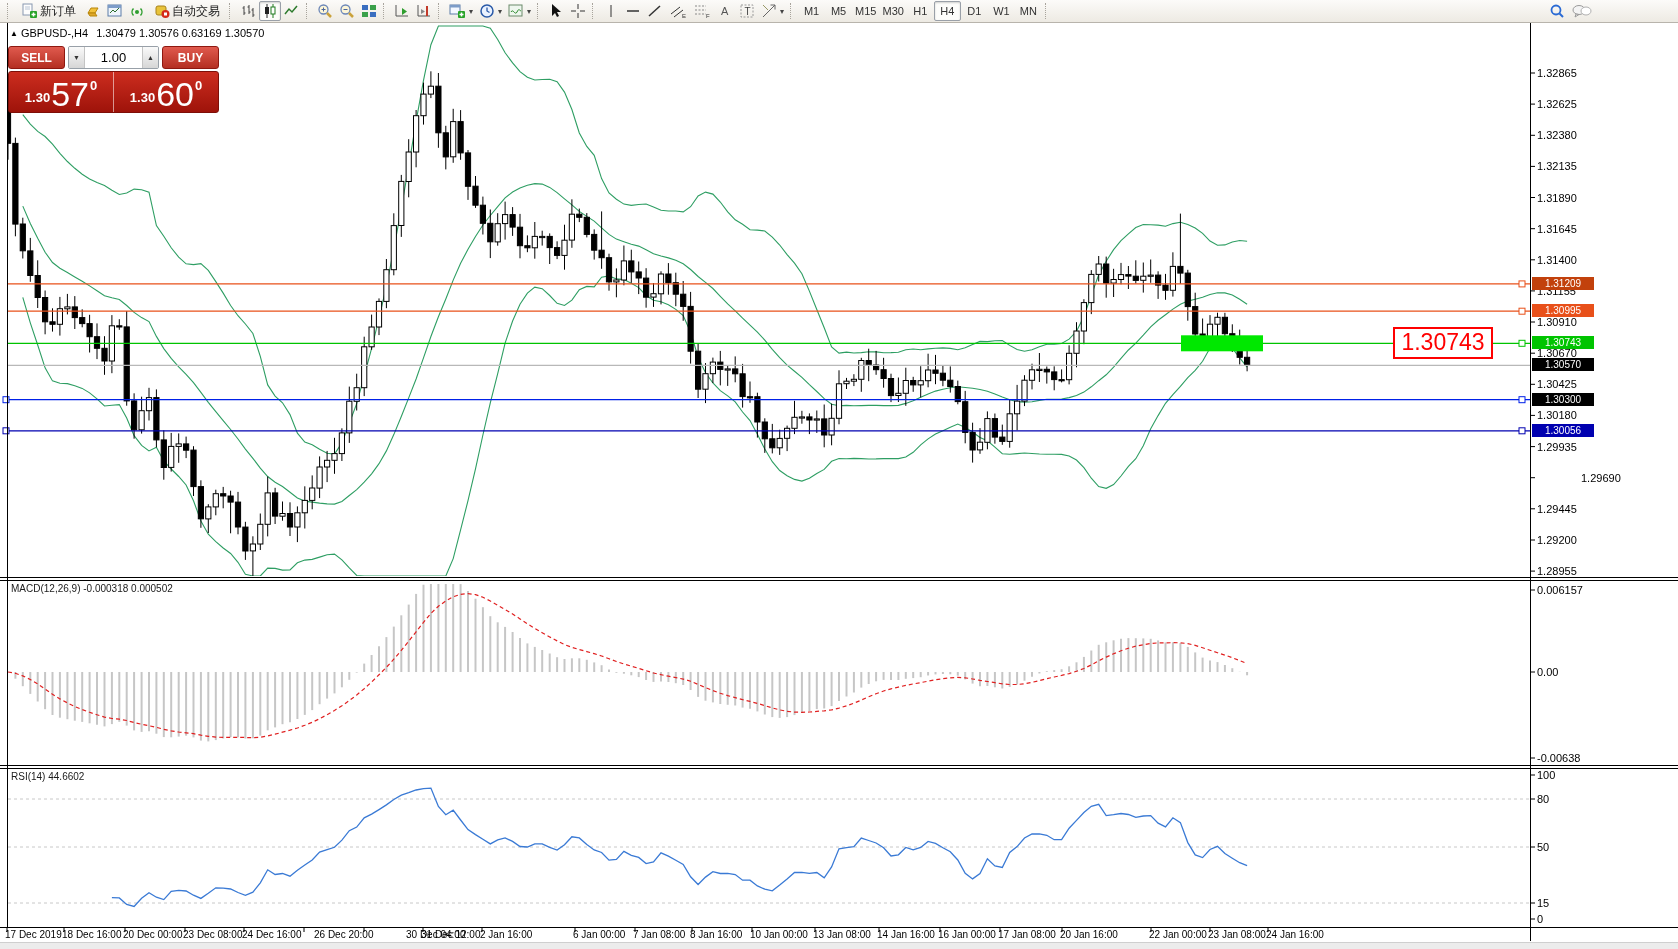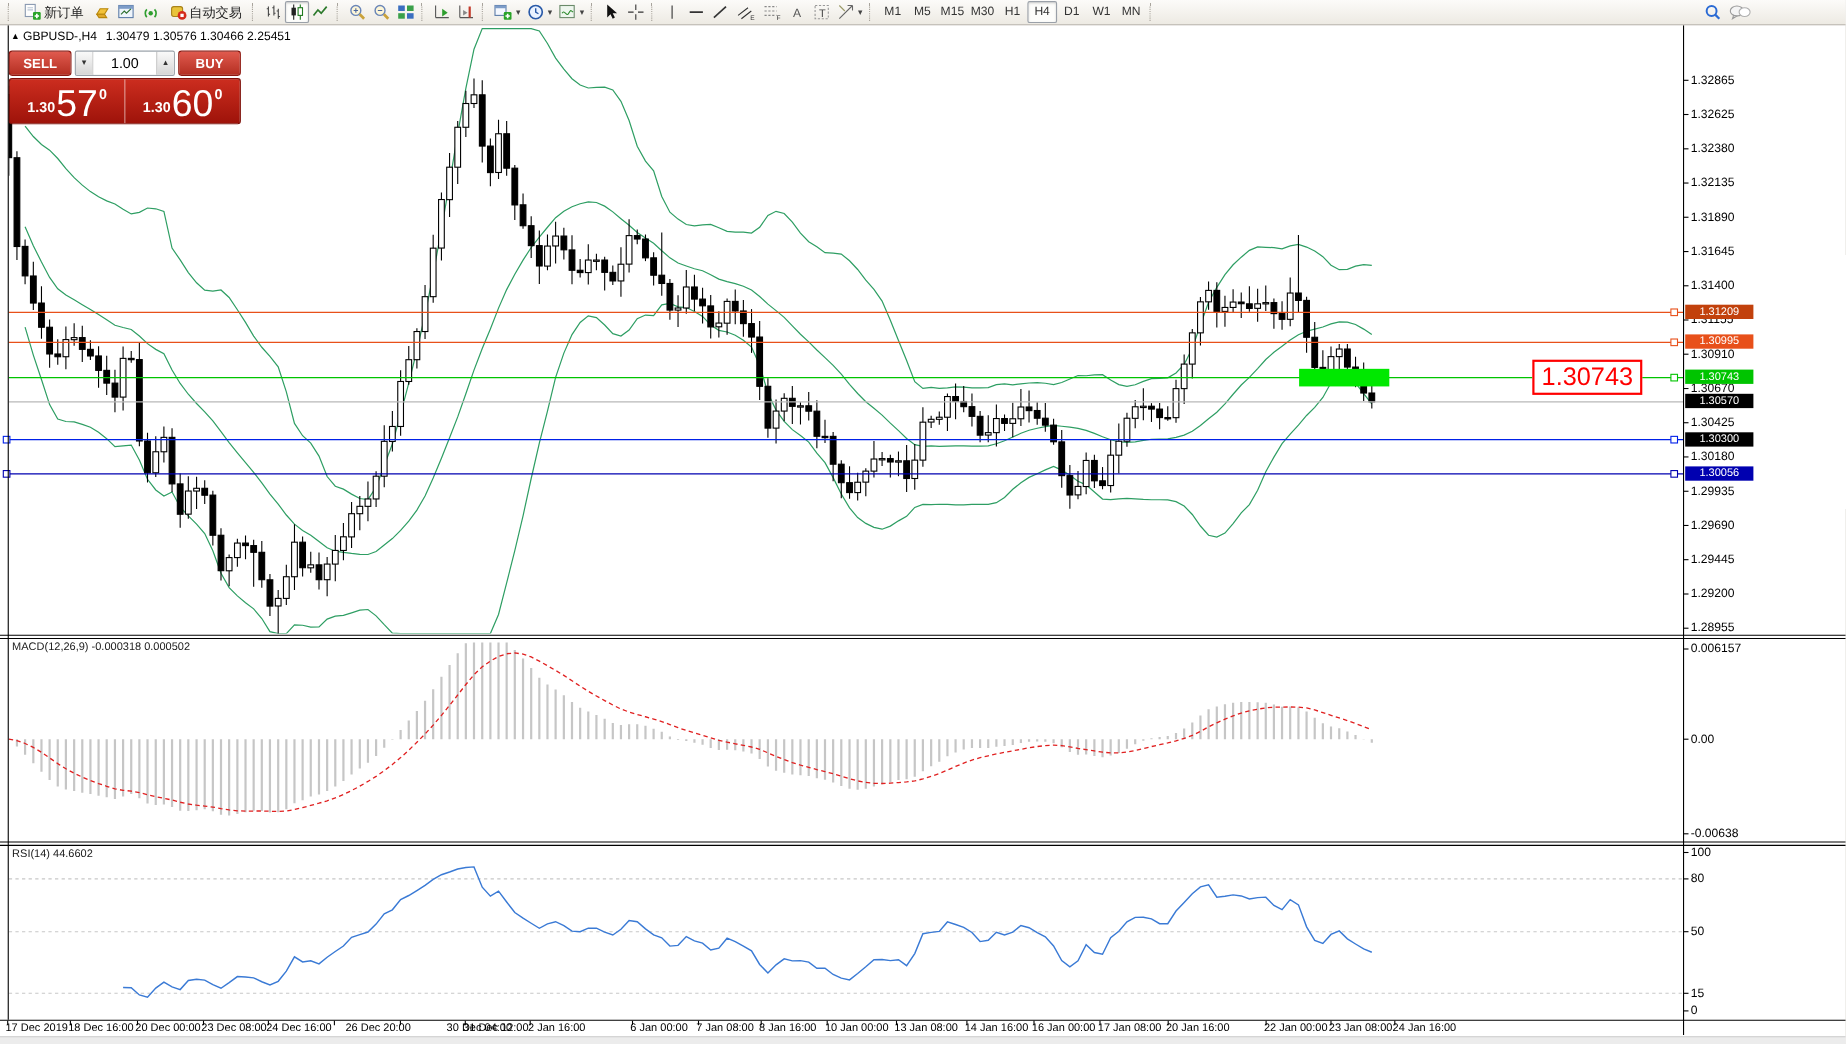--- a/index.html
+++ b/index.html
@@ -919,21 +919,21 @@
       <line x1="879" y1="928" x2="879" y2="932" stroke="#000"></line>
       <line x1="940" y1="928" x2="940" y2="932" stroke="#000"></line>
       <line x1="1000" y1="928" x2="1000" y2="932" stroke="#000"></line>
       <line x1="1062" y1="928" x2="1062" y2="932" stroke="#000"></line>
       <line x1="1151" y1="928" x2="1151" y2="932" stroke="#000"></line>
       <line x1="1210" y1="928" x2="1210" y2="932" stroke="#000"></line>
       <line x1="1268" y1="928" x2="1268" y2="932" stroke="#000"></line>
     </svg>
 
   <div class="chart-title">
-    <span class="tri">▲</span><span>GBPUSD-,H4</span><span class="qnum">1.30479 1.30576 1.30466 2.25451</span>
+    <span class="tri">▲</span><span>GBPUSD-,H4</span><span class="qnum">1.30479 1.30576 0.63169 1.30570</span>
   </div>
 
   <div class="trade">
     <div class="trow1">
       <div class="tr-btn">
           <span>SELL</span>
         </div>
       <div class="spin">
         <button class="sbtn dn">
             <span>▼</span>
@@ -968,21 +968,21 @@
       <div class="alab" style="top: 160.39px;">1.32135</div>
       <div class="alab" style="top: 191.52px;">1.31890</div>
       <div class="alab" style="top: 222.65px;">1.31645</div>
       <div class="alab" style="top: 253.78px;">1.31400</div>
       <div class="alab" style="top: 284.91px;">1.31155</div>
       <div class="alab" style="top: 316.04px;">1.30910</div>
       <div class="alab" style="top: 347.17px;">1.30670</div>
       <div class="alab" style="top: 378.3px;">1.30425</div>
       <div class="alab" style="top: 409.43px;">1.30180</div>
       <div class="alab" style="top: 440.56px;">1.29935</div>
-      <div class="alab" style="top: 471.69px;">1.29690</div>
+      <div class="alab" style="top: 471.69px; margin-left: 44px;">1.29690</div>
       <div class="alab" style="top: 502.82px;">1.29445</div>
       <div class="alab" style="top: 533.95px;">1.29200</div>
       <div class="alab" style="top: 565.08px;">1.28955</div>
       <div class="tag" style="top: 277px; background: #c2410c;">1.31209</div>
       <div class="tag" style="top: 304px; background: rgb(232, 80, 26);">1.30995</div>
       <div class="tag" style="top: 336px; background: rgb(0, 196, 0);">1.30743</div>
       <div class="tag" style="top: 358px; background: rgb(0, 0, 0);">1.30570</div>
       <div class="tag" style="top: 393px; background: #000000;">1.30300</div>
       <div class="tag" style="top: 424px; background: rgb(0, 0, 176);">1.30056</div>
       <div class="alab" style="top: 584px;">0.006157</div>

